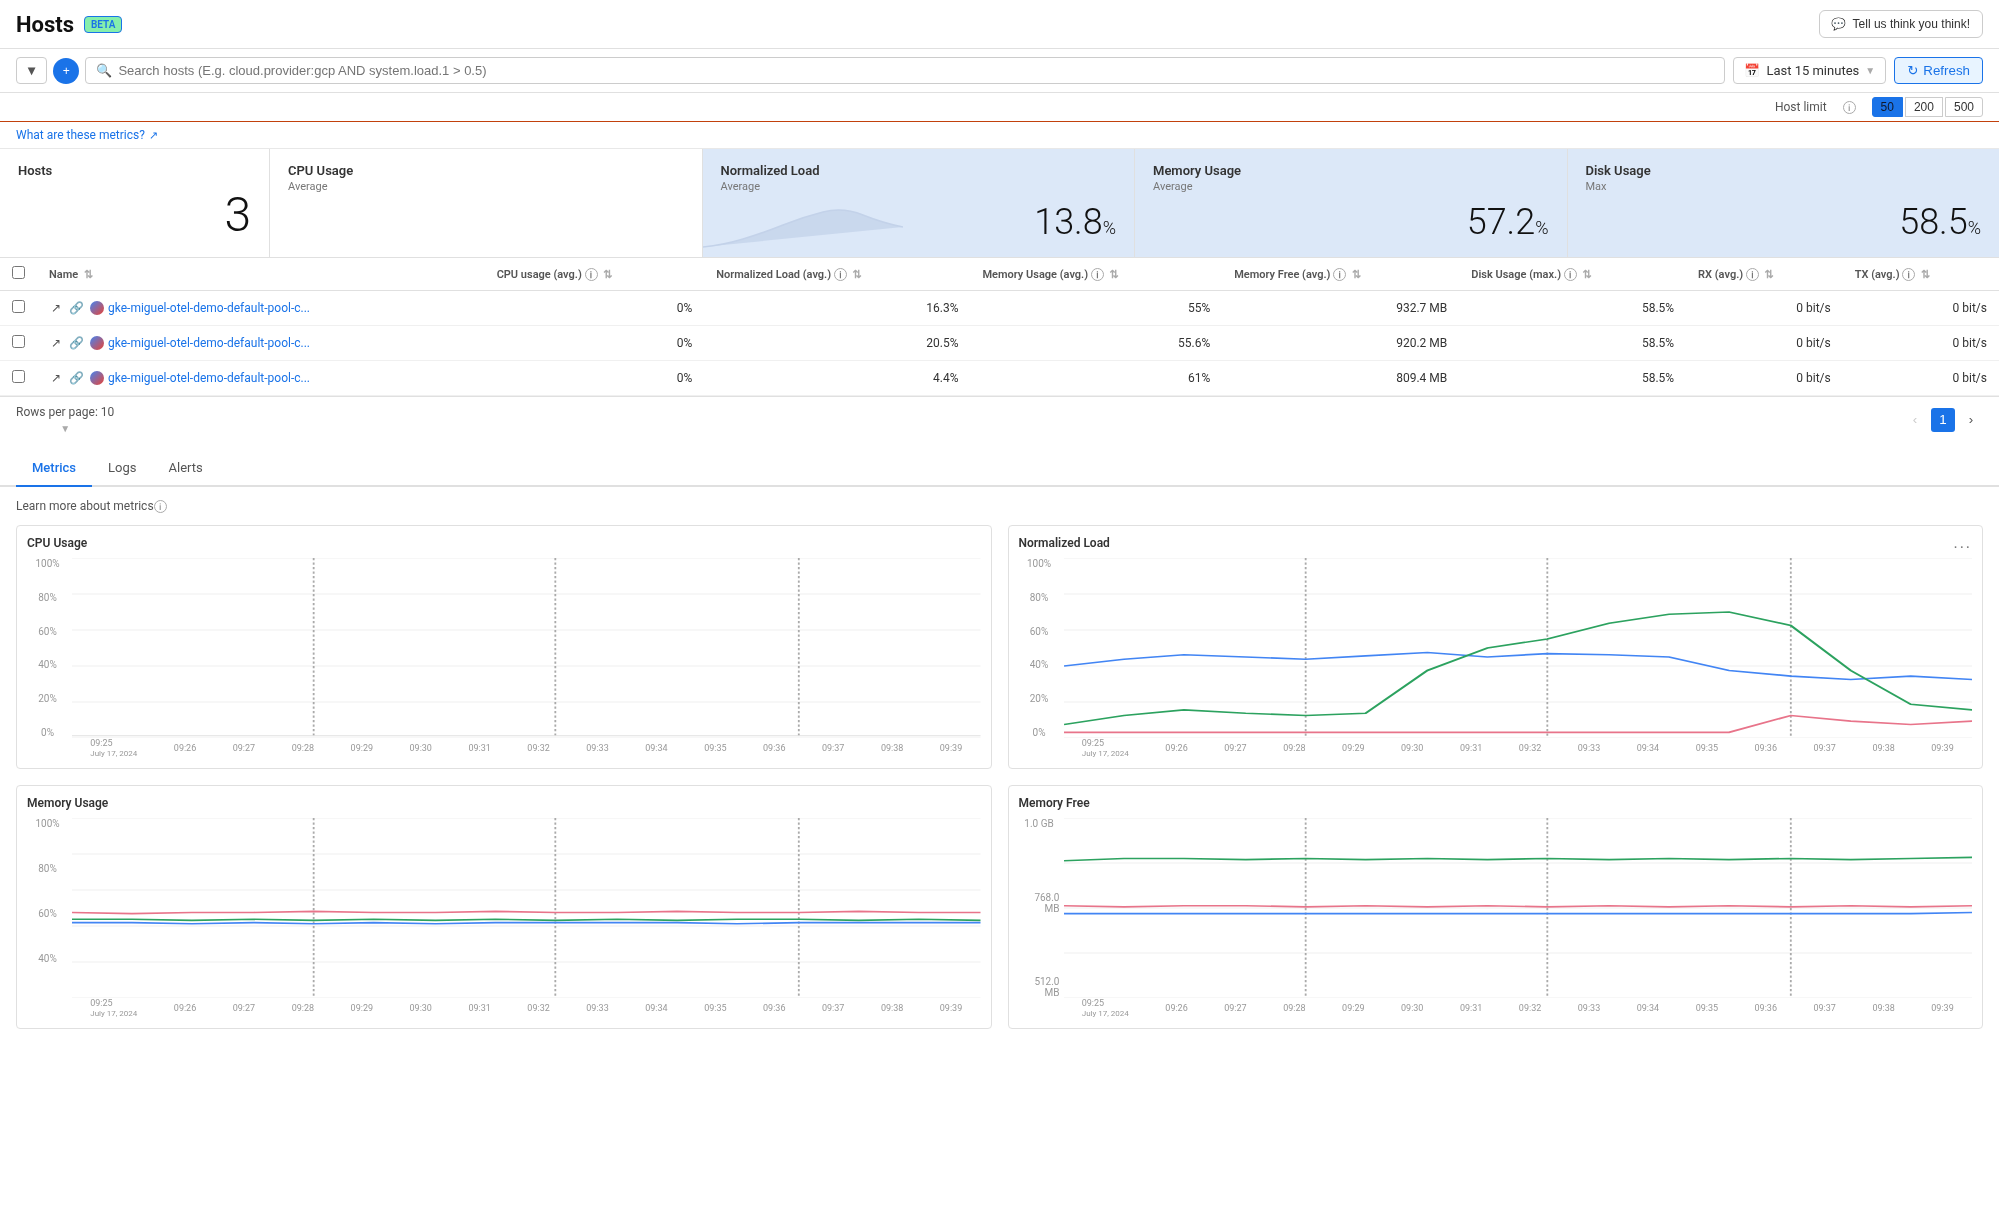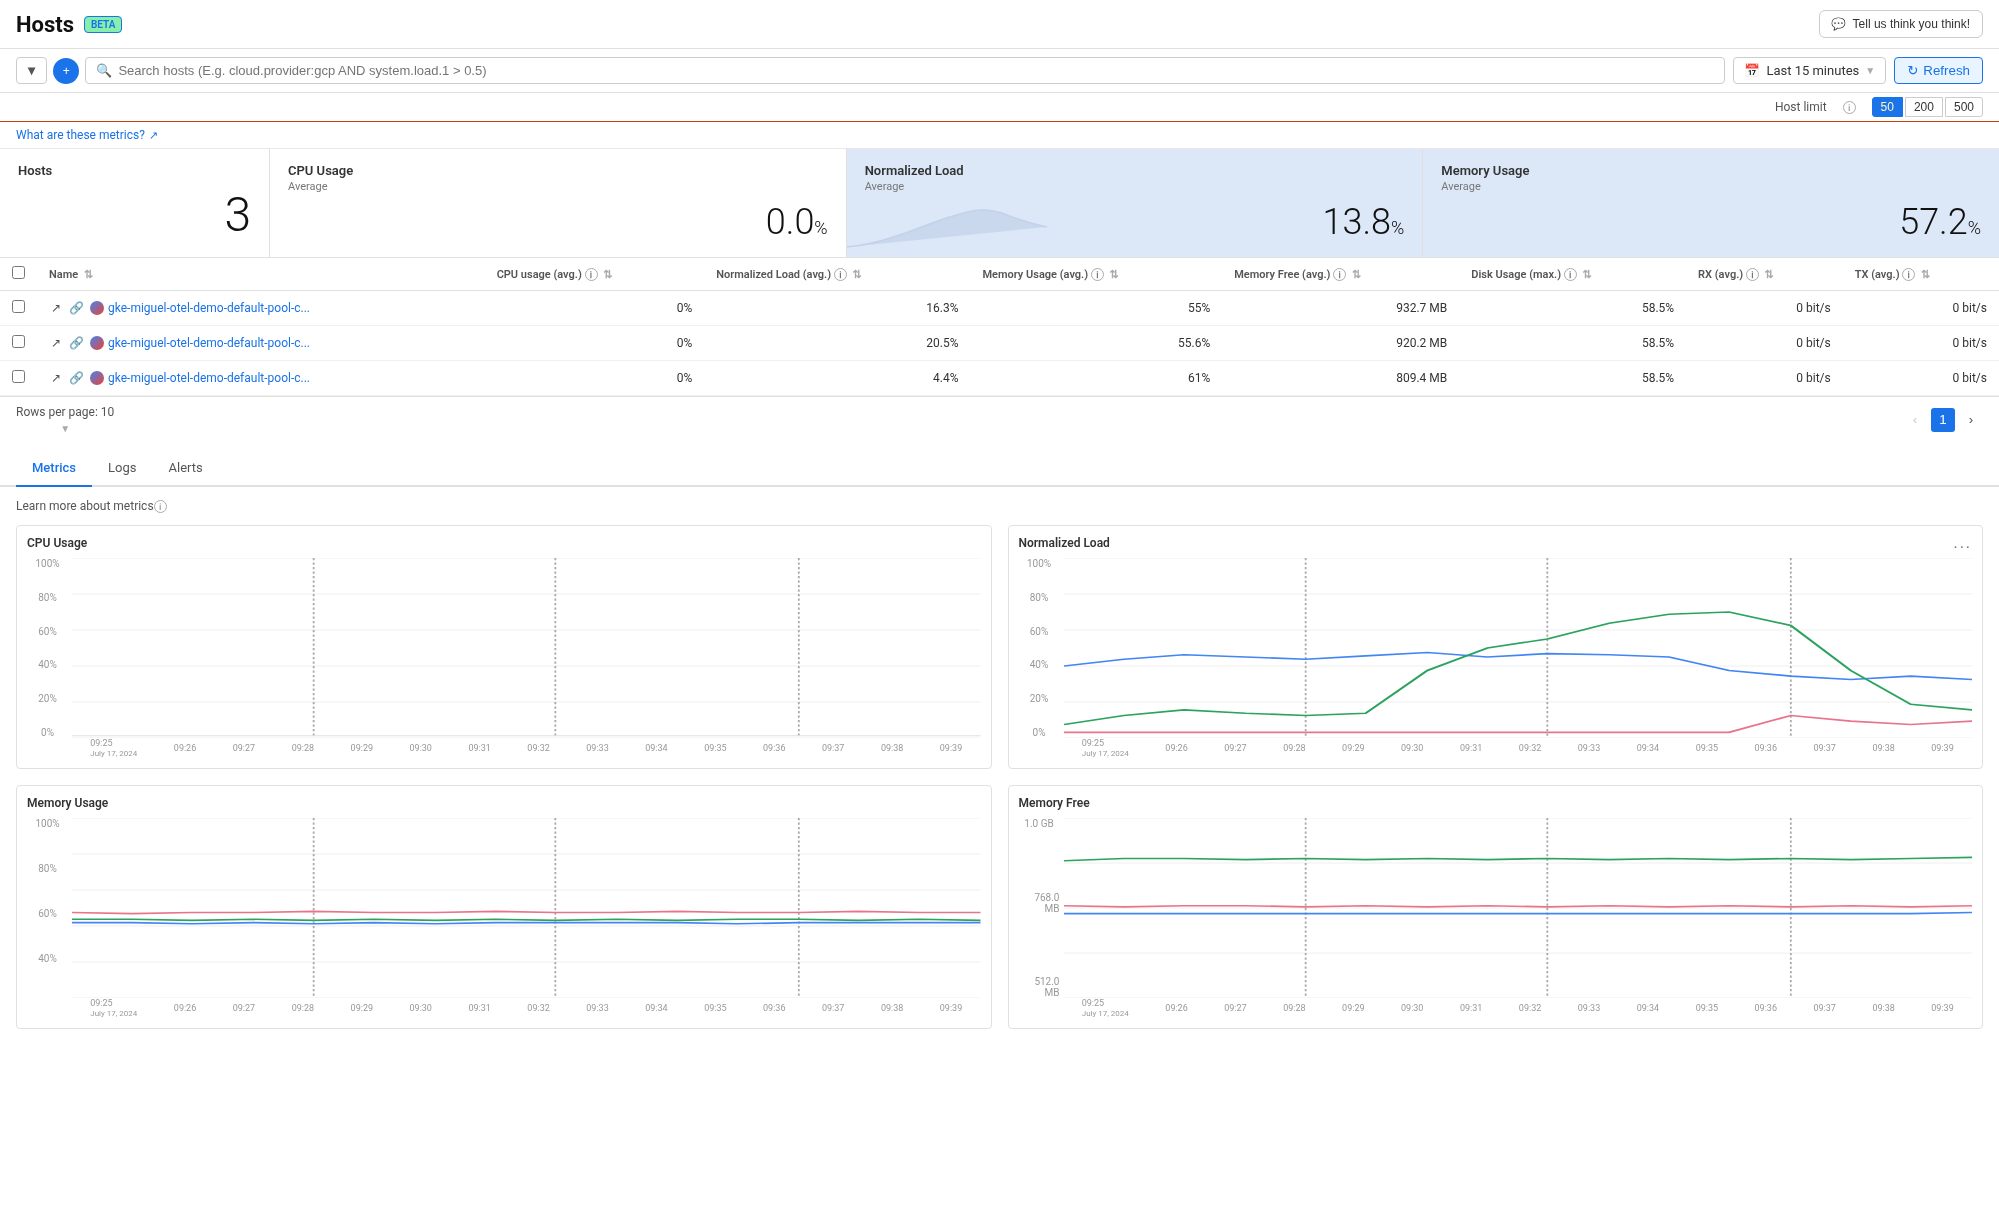--- a/index.html
+++ b/index.html
@@ -20,21 +20,21 @@
     .search-box { display: flex; align-items: center; flex: 1; border: 1px solid #ccc; border-radius: 4px; padding: 5px 10px; gap: 6px; background: #fff; }
     .search-box input { border: none; outline: none; flex: 1; font-size: 13px; color: #555; background: transparent; }
     .toolbar-right { display: flex; align-items: center; gap: 8px; }
     .time-picker { display: flex; align-items: center; gap: 6px; border: 1px solid #ccc; border-radius: 4px; padding: 5px 10px; cursor: pointer; background: #fff; }
     .refresh-btn { display: flex; align-items: center; gap: 5px; background: #e8f4ff; border: 1px solid #1a73e8; border-radius: 4px; padding: 5px 12px; cursor: pointer; color: #1a73e8; font-weight: 500; }
 
     
     .host-limit-bar { display: flex; align-items: center; justify-content: flex-end; padding: 4px 16px 4px; gap: 16px; font-size: 12px; color: #555; border-bottom: 1px solid #c2410c; }
     .host-limit-options { display: flex; gap: 2px; }
     .host-limit-opt { padding: 2px 8px; border: 1px solid #ccc; background: #fff; cursor: pointer; font-size: 12px; color: #333; }
-    .host-limit-opt.active { background: #1a73e8; color: #fef9c3; border-color: #1a73e8; }
+    .host-limit-opt.active { background: #1a73e8; color: #0f172a; border-color: #1a73e8; }
     .host-limit-opt:first-child { border-radius: 3px 0 0 3px; }
     .host-limit-opt:last-child { border-radius: 0 3px 3px 0; }
 
     
     .metrics-link-bar { padding: 6px 16px; border-bottom: 1px solid #e8e8e8; }
     .metrics-link { color: #1a73e8; font-size: 12px; text-decoration: none; display: flex; align-items: center; gap: 4px; }
 
     
     .summary-row { display: flex; border-bottom: 1px solid #e0e0e0; }
     .summary-card { flex: 1; padding: 14px 18px; border-right: 1px solid #e0e0e0; position: relative; min-height: 100px; }
@@ -157,38 +157,42 @@
 <div class="summary-row">
 
   <div class="summary-card hosts-card">
     <div class="summary-card-title">Hosts</div>
     <div class="summary-card-value" style="font-size:48px;font-weight:300;">3</div>
   </div>
 
   <div class="summary-card">
     <div class="summary-card-title">CPU Usage</div>
     <div class="summary-card-subtitle">Average</div>
-    <div class="summary-card-value">0.0<span class="unit">%</span></div>
   </div>
 
   <div class="summary-card highlighted">
     <div class="summary-card-title">Normalized Load</div>
     <div class="summary-card-subtitle">Average</div>
     <svg class="card-chart" viewBox="0 0 200 60" preserveAspectRatio="none">
       <path d="M0,50 Q20,48 40,42 Q60,36 80,28 Q100,20 120,15 Q140,10 160,18 Q180,26 200,30" fill="#a0b4d6" stroke="#8aa0c8" stroke-width="1.5"></path>
     </svg>
     <div class="summary-card-value">13.8<span class="unit">%</span></div>
   </div>
 
   <div class="summary-card highlighted">
     <div class="summary-card-title">Memory Usage</div>
     <div class="summary-card-subtitle">Average</div>
     <div class="summary-card-value">57.2<span class="unit">%</span></div>
   </div>
 
+  <div class="summary-card highlighted">
+    <div class="summary-card-title">Disk Usage</div>
+    <div class="summary-card-subtitle">Max</div>
+    <div class="summary-card-value">58.5<span class="unit">%</span></div>
+  </div>
 </div>
 
 <div class="table-section">
   <table class="data-table">
     <thead>
       <tr>
         <th class="checkbox-col">
           <input type="checkbox" style="">
         </th>
         <th class="name-col">

